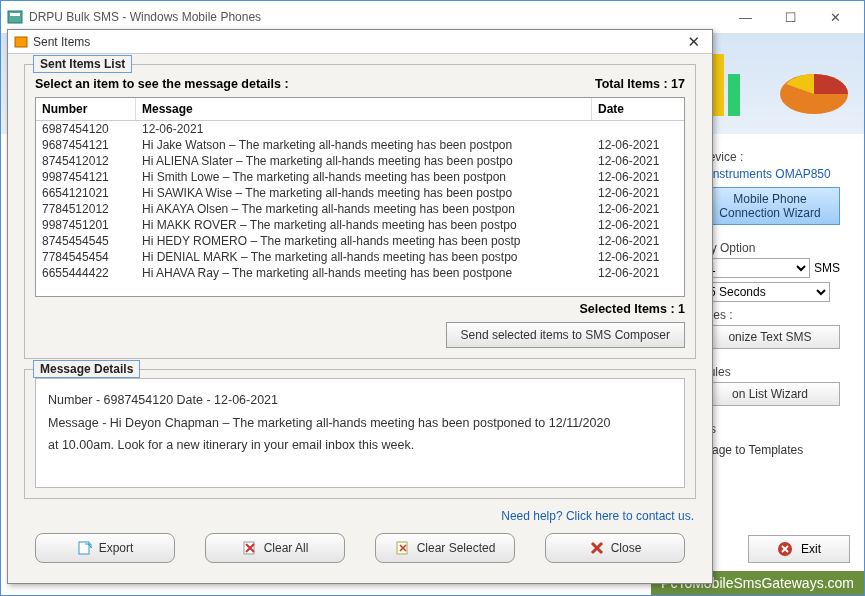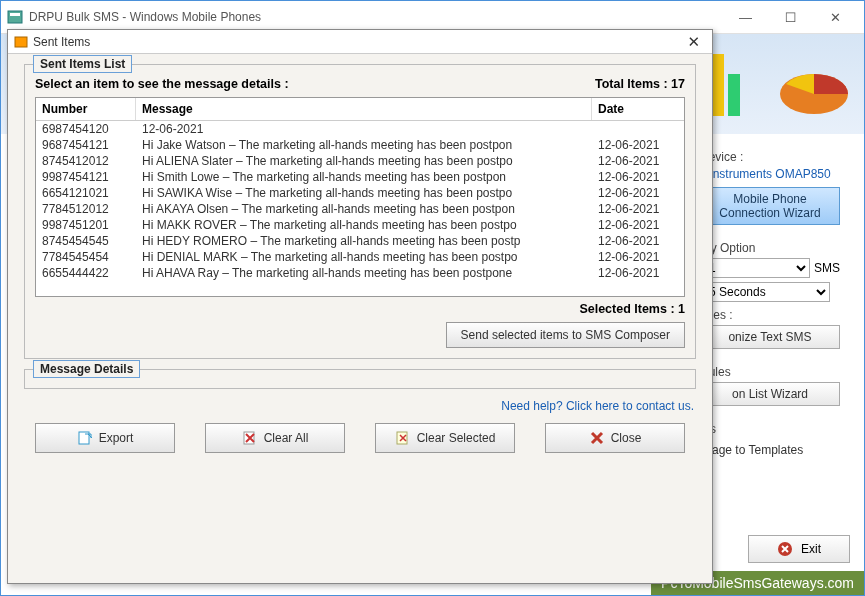--- a/index.html
+++ b/index.html
@@ -57,21 +57,21 @@
 
 .selected-row { text-align: right; font-weight: bold; font-size: 12.5px; margin-top: 5px; }
 .send-composer-row { text-align: right; margin-top: 6px; }
 .btn { display: inline-flex; align-items: center; gap: 6px; padding: 5px 14px; background: linear-gradient(#fefefe,#e4e4e4); border: 1px solid #999; font-size: 12px; color: #333; cursor: default; }
 .btn-wide { padding: 5px 14px; }
 
 .details-box { border: 1px solid #bbb; background: #fff; padding: 10px 12px; height: 110px; font-size: 12.5px; color: #333; line-height: 1.8; }
 
 .help-link { text-align: right; font-size: 12px; color: #1a5fb4; margin: 6px 2px 10px; }
 .dialog-actions { display: flex; justify-content: center; gap: 30px; }
-.dialog-actions .btn { padding: 6px 10px; width: 140px; justify-content: center; }
+.dialog-actions .btn { padding: 6px 10px; width: 140px; justify-content: center; border-radius: 8px; }
 
 .icn { display: inline-block; width: 16px; height: 16px; }
 </style>
 </head>
 <body>
 
 <div class="main-window">
   <div class="titlebar">
     <span class="titlebar-icon">
       <svg viewBox="0 0 16 16">
@@ -208,20 +208,25 @@
             </div>
         </div>
         <div class="selected-row">Selected Items : 1</div>
         <div class="send-composer-row">
           <span class="btn btn-wide">Send selected items to SMS Composer</span>
         </div>
       </div>
 
       <div class="fieldset">
         <div class="fieldset-legend">Message Details</div>
+        <div class="details-box">
+          <div>Number - 6987454120        Date - 12-06-2021</div>
+          <div>Message - Hi Deyon Chapman – The marketing all-hands meeting has been postponed to 12/11/2020</div>
+          <div>at 10.00am. Look for a new itinerary in your email inbox this week.</div>
+        </div>
       </div>
 
       <div class="help-link">Need help? Click here to contact us.</div>
 
       <div class="dialog-actions">
         <span class="btn">
           <span class="icn"><svg viewBox="0 0 16 16">
                 <rect x="2" y="2" width="10" height="12" fill="#fff" stroke="#39c"></rect>
                 <path d="M8 4 L14 4 L14 8" stroke="#39c" fill="none"></path>
                 <path d="M11 4 L15 8" stroke="#39c"></path>

